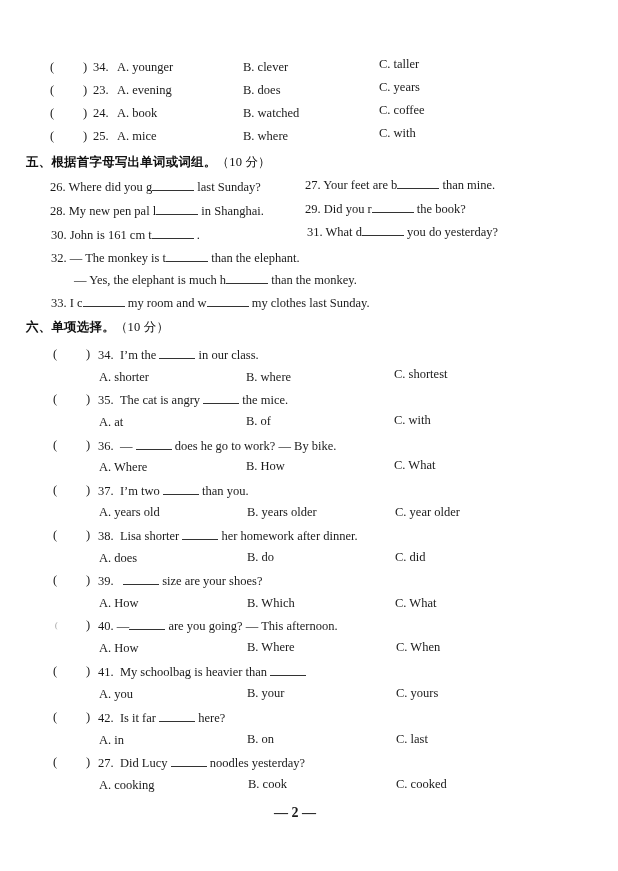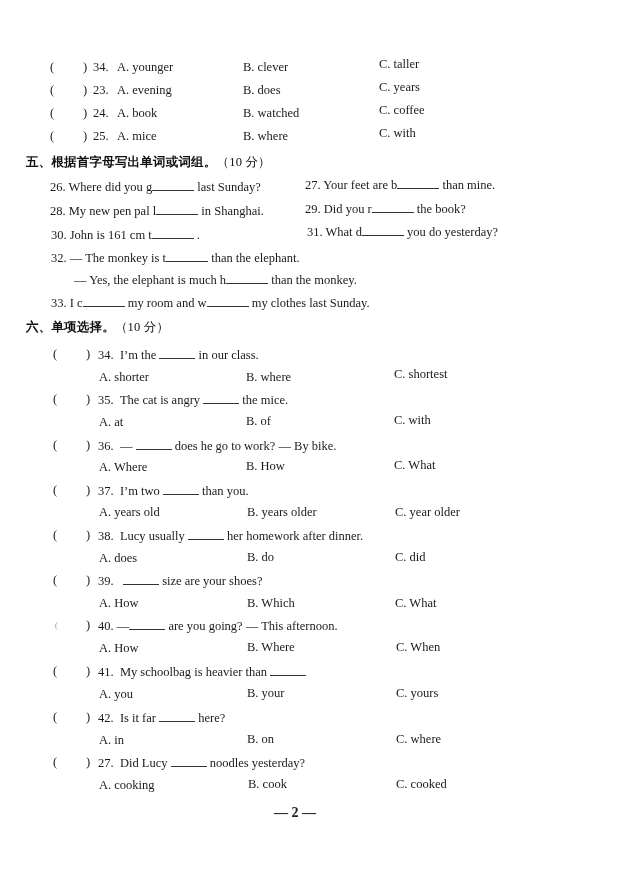--- a/index.html
+++ b/index.html
@@ -128,21 +128,21 @@
     <span class="abs" style="left:86px;top:484px">)</span>
     <div class="abs" style="left:98px;top:484px"><span>37.</span>&nbsp;&nbsp;<span>I’m two </span><span class="blank" style="width:36px"></span><span> than you.</span></div>
     <span class="abs" style="left:99px;top:506px">A.  years old</span>
     <span class="abs" style="left:247px;top:506px">B.  years older</span>
     <span class="abs" style="left:395px;top:506px">C.  year older</span>
   </div>
 
   <div>
     <span class="abs paren-l" style="left:53px;top:529px">(</span>
     <span class="abs" style="left:86px;top:529px">)</span>
-    <div class="abs" style="left:98px;top:529px"><span>38.</span>&nbsp;&nbsp;<span>Lucy usually </span><span class="blank" style="width:36px"></span><span> her homework after dinner.</span></div>
+    <div class="abs" style="left:98px;top:529px"><span>38.</span>&nbsp;&nbsp;<span>Lisa shorter </span><span class="blank" style="width:36px"></span><span> her homework after dinner.</span></div>
     <span class="abs" style="left:99px;top:552px">A.  does</span>
     <span class="abs" style="left:247px;top:551px">B.  do</span>
     <span class="abs" style="left:395px;top:551px">C.  did</span>
   </div>
 
   <div>
     <span class="abs paren-l" style="left:53px;top:574px">(</span>
     <span class="abs" style="left:86px;top:574px">)</span>
     <div class="abs" style="left:98px;top:574px"><span>39.</span>&nbsp;&nbsp;<span> </span><span class="blank" style="width:36px"></span><span> size are your shoes?</span></div>
     <span class="abs" style="left:99px;top:597px">A.  How</span>
@@ -167,21 +167,21 @@
     <span class="abs" style="left:247px;top:687px">B.  your</span>
     <span class="abs" style="left:396px;top:687px">C.  yours</span>
   </div>
 
   <div>
     <span class="abs paren-l" style="left:53px;top:711px">(</span>
     <span class="abs" style="left:86px;top:711px">)</span>
     <div class="abs" style="left:98px;top:711px"><span>42.</span>&nbsp;&nbsp;<span>Is it far </span><span class="blank" style="width:36px"></span><span> here?</span></div>
     <span class="abs" style="left:99px;top:734px">A.  in</span>
     <span class="abs" style="left:247px;top:733px">B.  on</span>
-    <span class="abs" style="left:396px;top:733px">C.  where</span>
+    <span class="abs" style="left:396px;top:733px">C.  last</span>
   </div>
 
   <div>
     <span class="abs paren-l" style="left:53px;top:756px">(</span>
     <span class="abs" style="left:86px;top:756px">)</span>
     <div class="abs" style="left:98px;top:756px"><span>27.</span>&nbsp;&nbsp;<span>Did Lucy </span><span class="blank" style="width:36px"></span><span> noodles yesterday?</span></div>
     <span class="abs" style="left:99px;top:779px">A.  cooking</span>
     <span class="abs" style="left:248px;top:778px">B.  cook</span>
     <span class="abs" style="left:396px;top:778px">C.  cooked</span>
   </div>

